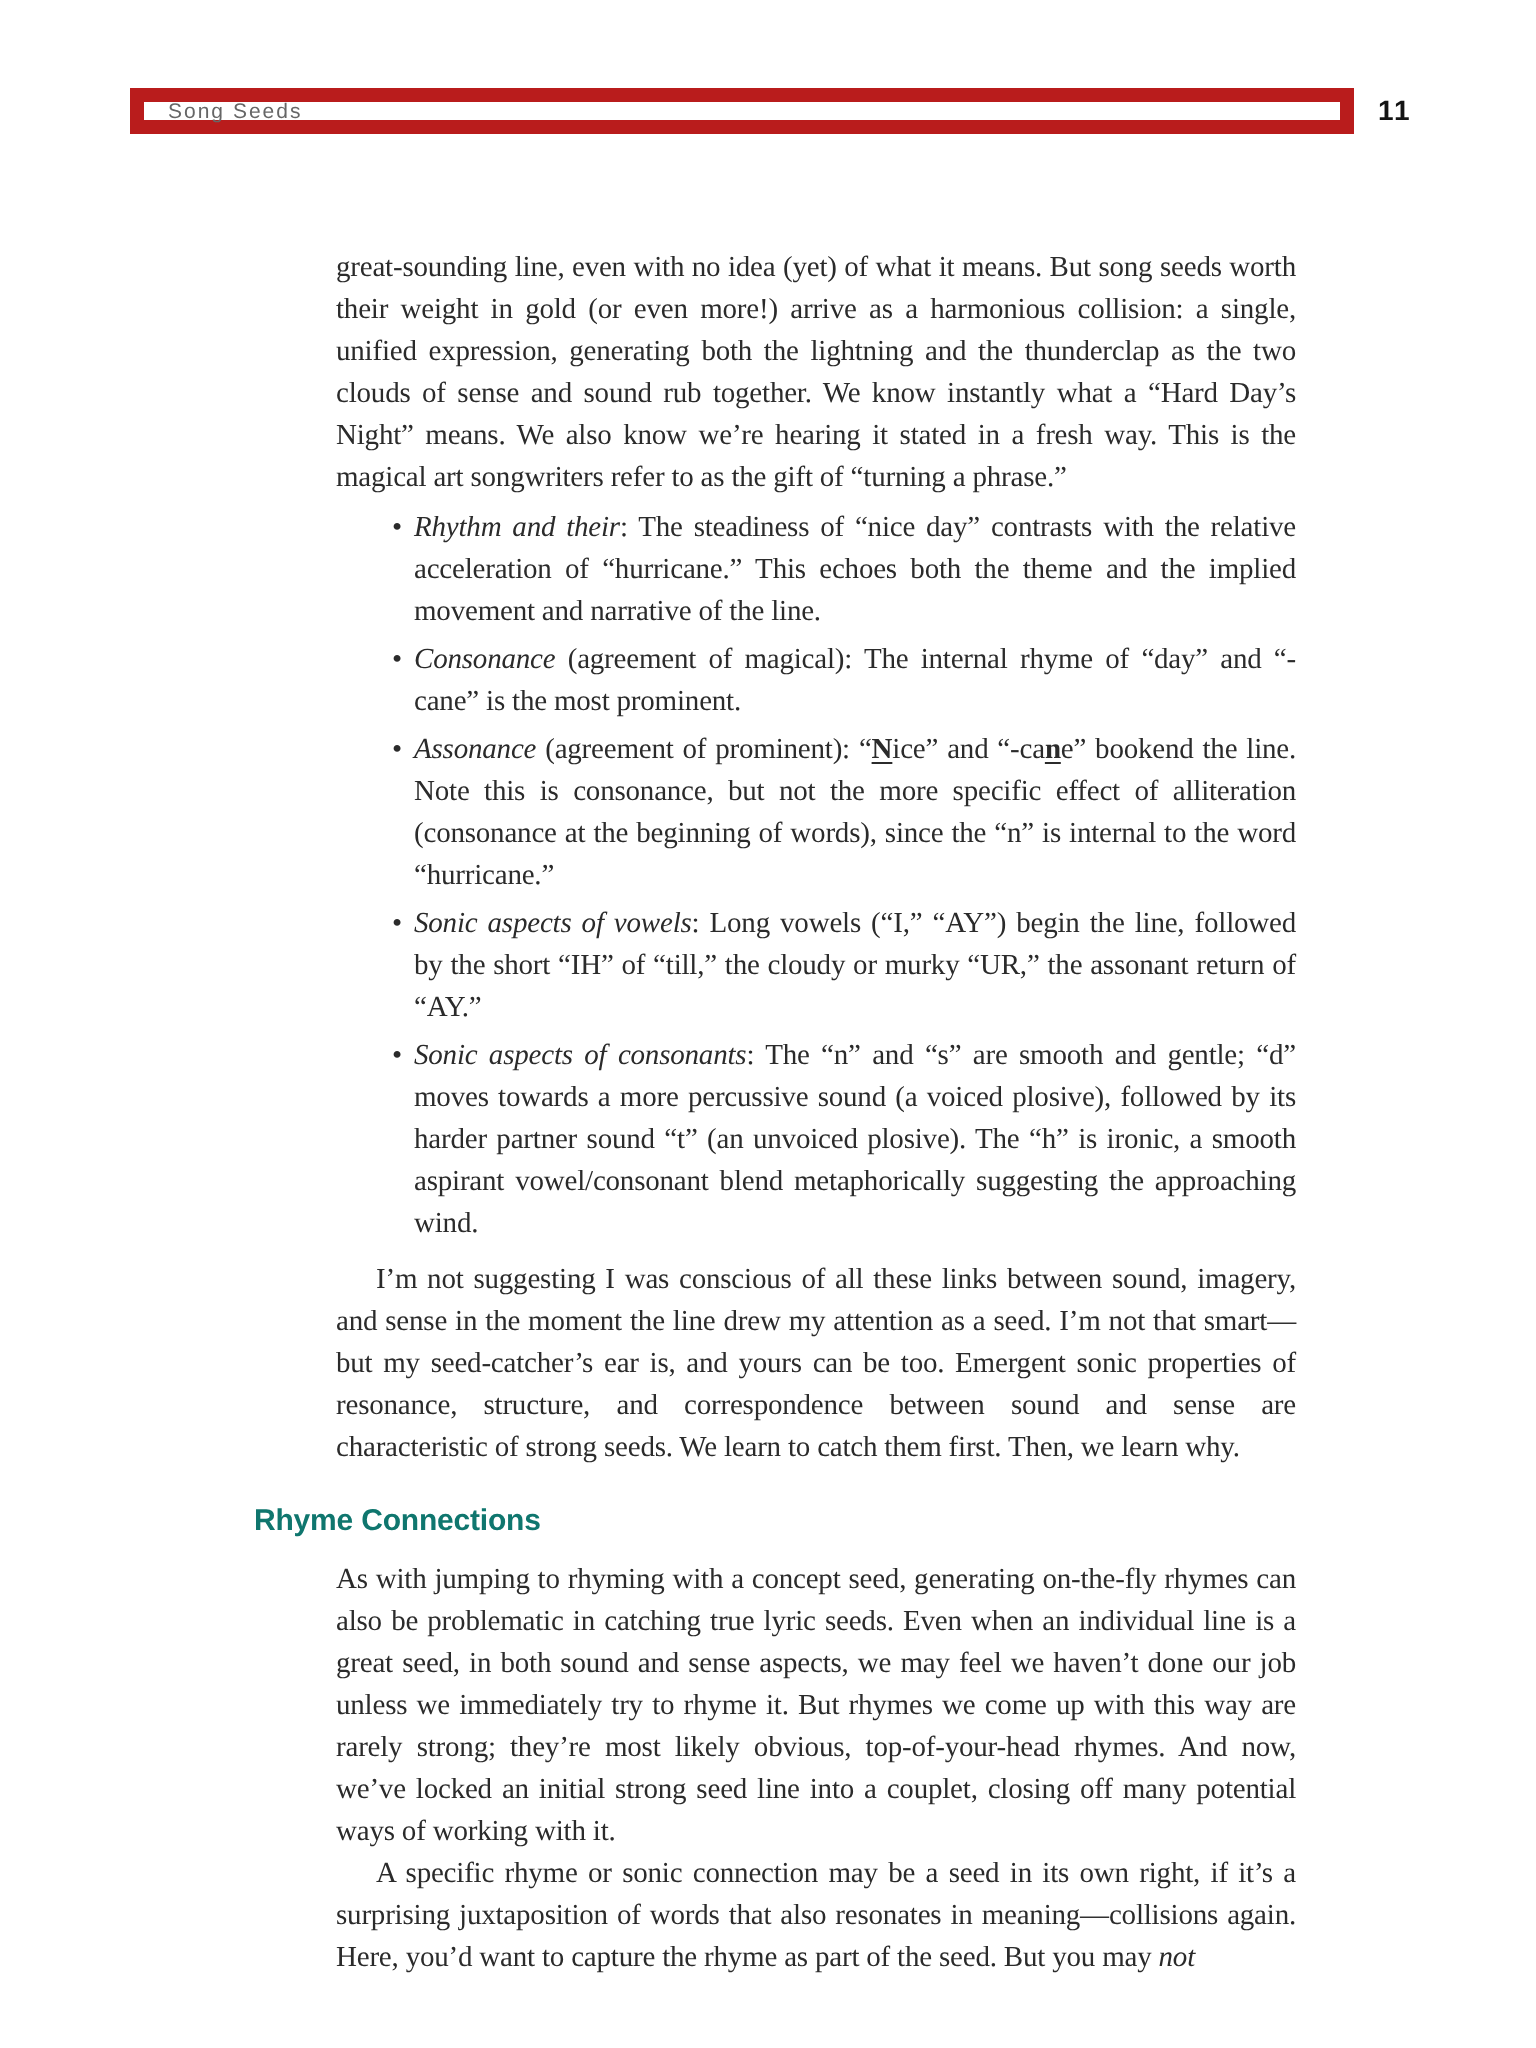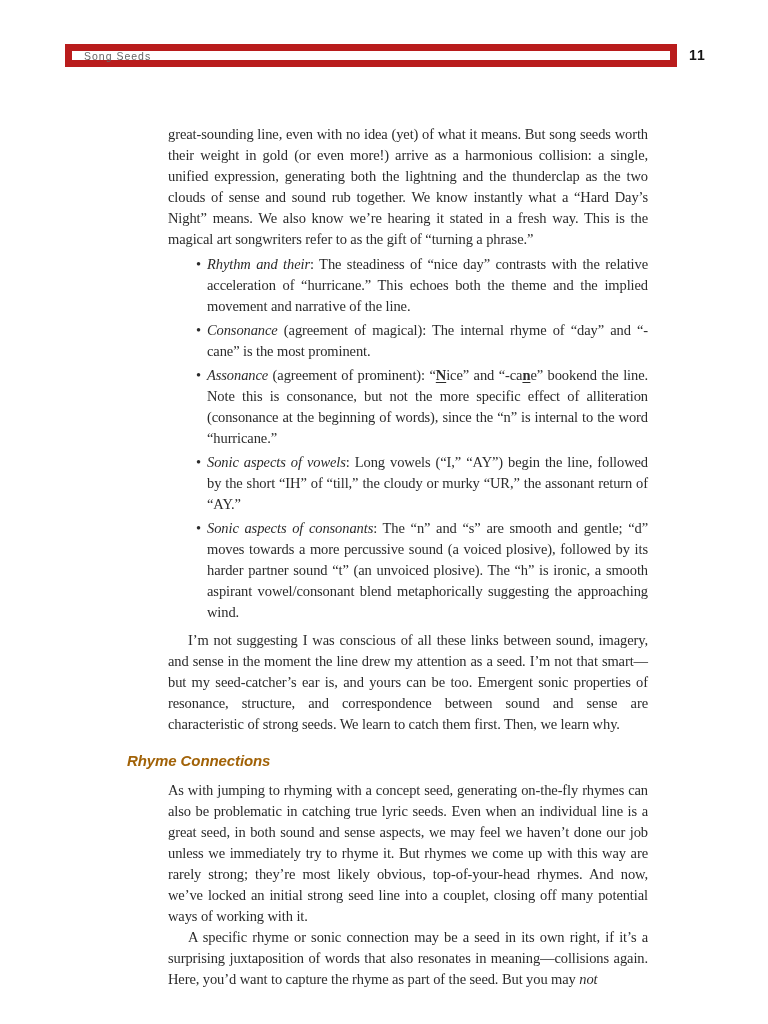--- a/index.html
+++ b/index.html
@@ -68,25 +68,24 @@
   .marker {
     position: absolute;
     left: 28px;
     top: 0;
   }
   .lead { font-style: italic; }
   .bu { font-weight: bold; text-decoration: underline; text-underline-offset: 2px; }
   .em { font-style: italic; }
   h2.section-heading {
     font-family: "Liberation Sans", sans-serif;
-    font-style: italic;
     font-weight: bold;
     font-size: 15px;
     line-height: 21px;
-    color: #a16207;
+    color: #0f766e;
     margin: 15px 0 9px -41px;
     text-align: left;
   }
 </style>
 </head>
 <body>
 
 <div class="page">
 
   <div class="running-header">

